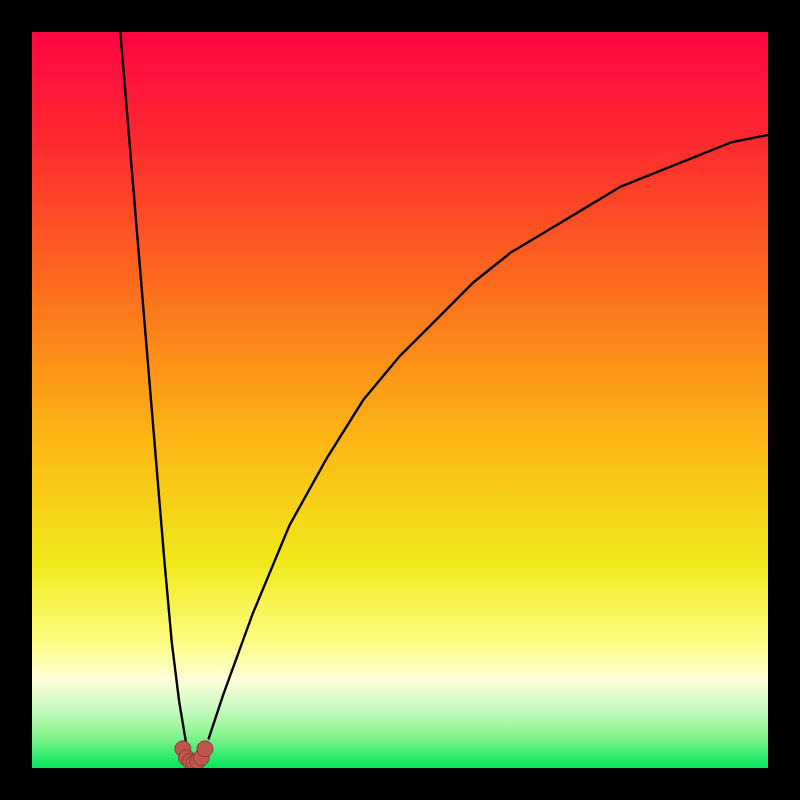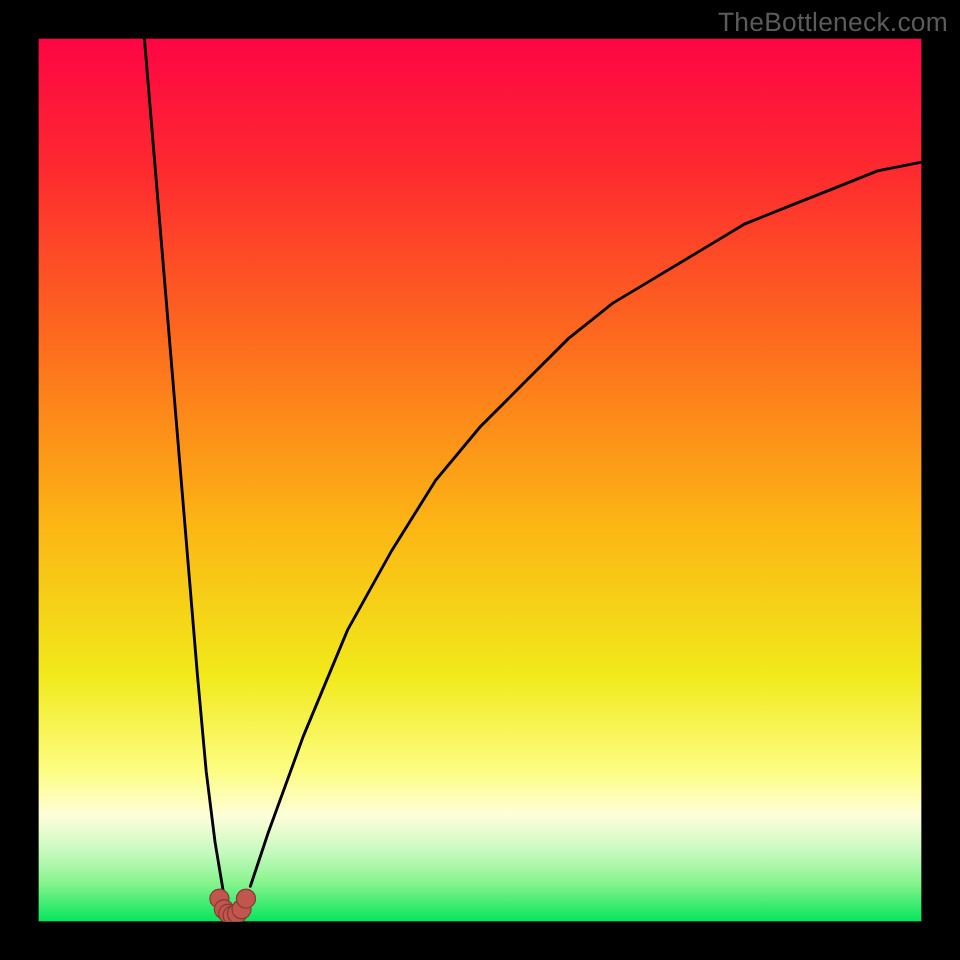--- a/index.html
+++ b/index.html
@@ -32,21 +32,20 @@
     font-size: 22px;
     font-weight: 500;
     letter-spacing: 0.2px;
     user-select: none;
   }
 </style>
 </head>
 <body>
 
 <div class="outer">
-  <div class="watermark">TheBottleneck.com</div>
 
   <svg class="plot" viewBox="0 0 736 736" preserveAspectRatio="none">
     <defs>
       <linearGradient id="bg-grad" x1="0" y1="0" x2="0" y2="1">
       <stop offset="0.00%" stop-color="#fe0544"></stop>
           <stop offset="15.00%" stop-color="#fe2a2f"></stop>
           <stop offset="35.00%" stop-color="#fd6e1d"></stop>
           <stop offset="55.00%" stop-color="#fcb514"></stop>
           <stop offset="72.00%" stop-color="#f1e91a"></stop>
           <stop offset="83.00%" stop-color="#fdfd83"></stop>

